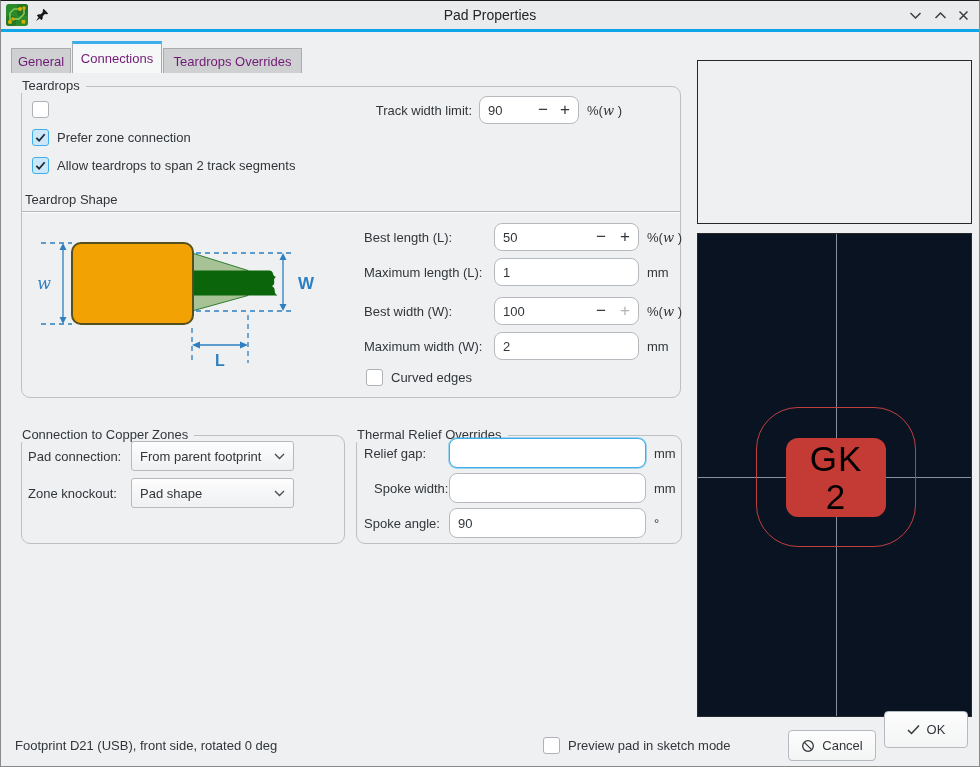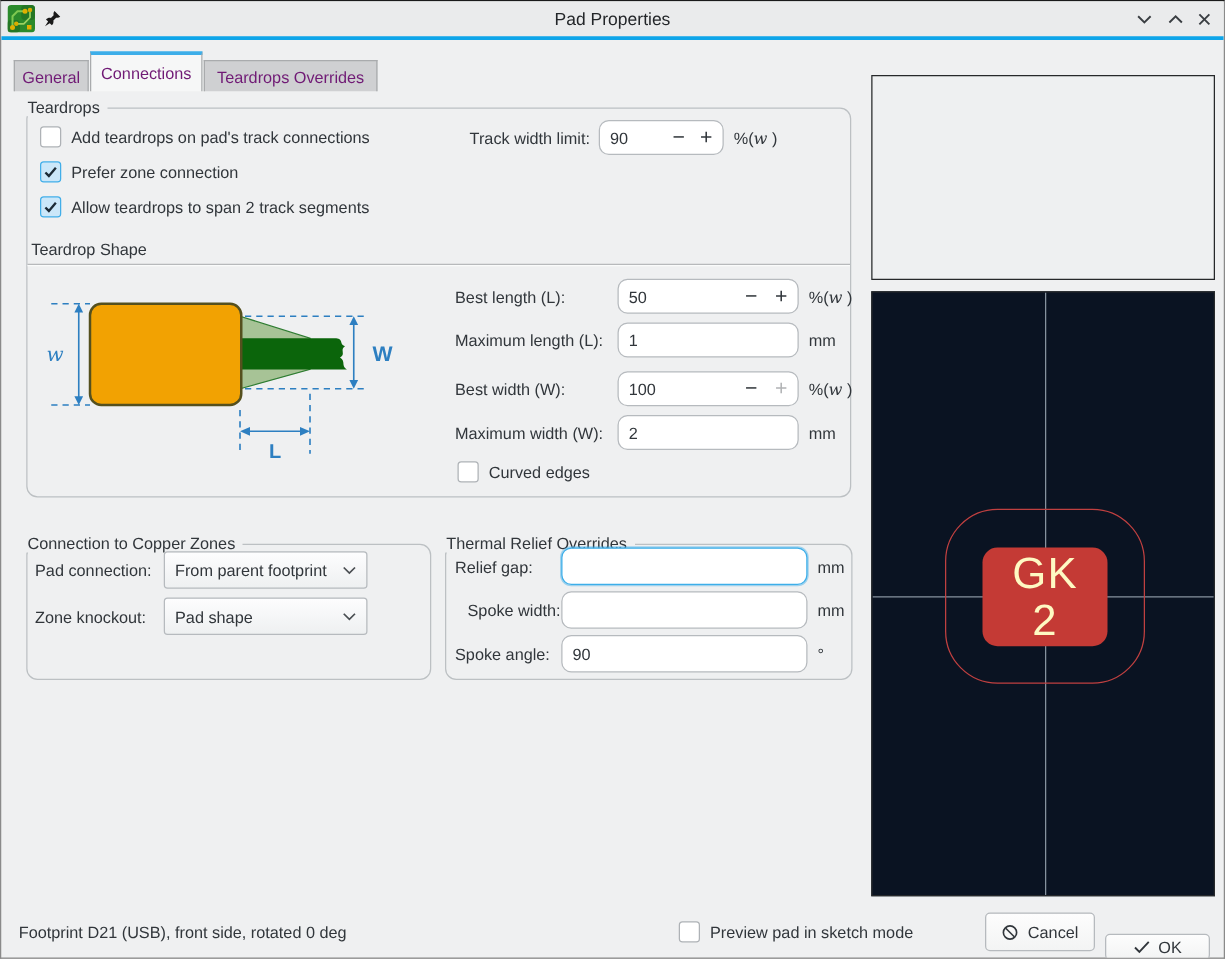--- a/index.html
+++ b/index.html
@@ -38,21 +38,21 @@
   .suffix{position:absolute;white-space:nowrap;}
   .mw{font-family:"DejaVu Serif",serif;font-style:italic;}
   .sep{position:absolute;border-top:1px solid #b7b9bb;border-bottom:1px solid #fafbfb;height:0;}
   
   .preview-top{position:absolute;left:696px;top:59px;width:275px;height:164px;box-sizing:border-box;background:#eef0f1;border:1px solid #26282a;}
   .preview-board{position:absolute;left:696px;top:232px;width:275px;height:484px;box-sizing:border-box;background:#0a1322;border:1px solid #26282a;overflow:hidden;}
   .ph-line{position:absolute;background:#86929e;}
   .pad-outline{position:absolute;left:58px;top:173px;width:158px;height:138px;border:1px solid #c04040;border-radius:42px;}
   .pad-red{position:absolute;left:88px;top:204px;width:100px;height:79px;background:#c43a35;border-radius:12px;
            display:flex;flex-direction:column;align-items:center;justify-content:center;
-           color:#fef9c3;font-size:35px;line-height:38px;letter-spacing:1px;}
+           color:#000000;font-size:35px;line-height:38px;letter-spacing:1px;}
   
   .status{position:absolute;left:14px;top:737px;}
 </style>
 </head>
 <body>
 
 <div class="window">
 
   <div class="titlebar">
     <svg class="abs" style="left:5px;top:3px" width="22" height="22" viewBox="0 0 22 22">
@@ -91,21 +91,20 @@
   <div class="tab" style="left:162px;top:47px;width:139px;height:25px">
     <span>Teardrops Overrides</span>
   </div>
 
   <div class="groupbox" style="left:20px;top:85px;width:660px;height:312px">
     <span class="grouplabel">Teardrops</span>
   </div>
 
   <div class="cbrow" style="left:31px;top:99px">
     <span class="cb"></span>
-    <span>Add teardrops on pad's track connections</span>
   </div>
   <div class="cbrow" style="left:31px;top:127px">
     <span class="cb checked">
       <svg width="13" height="13" viewBox="0 0 14 14">
           <polyline points="2.5,7.5 5.5,10.5 11.5,3.5" fill="none" stroke="#1d2b36" stroke-width="2"></polyline>
         </svg>
     </span>
     <span>Prefer zone connection</span>
   </div>
   <div class="cbrow" style="left:31px;top:155px">
@@ -249,20 +248,20 @@
     <span>Preview pad in sketch mode</span>
   </div>
 
   <div class="btn" style="left:787px;top:729px;width:88px;height:31px">
     <svg width="14" height="14" viewBox="0 0 14 14">
       <circle cx="7" cy="7" r="5.3" fill="none" stroke="#31363b" stroke-width="1.3"></circle>
       <line x1="3.6" y1="3.6" x2="10.4" y2="10.4" stroke="#31363b" stroke-width="1.3"></line>
     </svg>
     <span>Cancel</span>
   </div>
-  <div class="btn" style="left:883px;top:746px;width:84px;height:21px">
+  <div class="btn" style="left:883px;top:710px;width:84px;height:37px">
     <svg width="13" height="11" viewBox="0 0 13 11">
       <polyline points="1,6 4.5,9.5 12,1.5" fill="none" stroke="#31363b" stroke-width="1.5"></polyline>
     </svg>
     <span>OK</span>
   </div>
 
 </div>
 
 </body></html>

